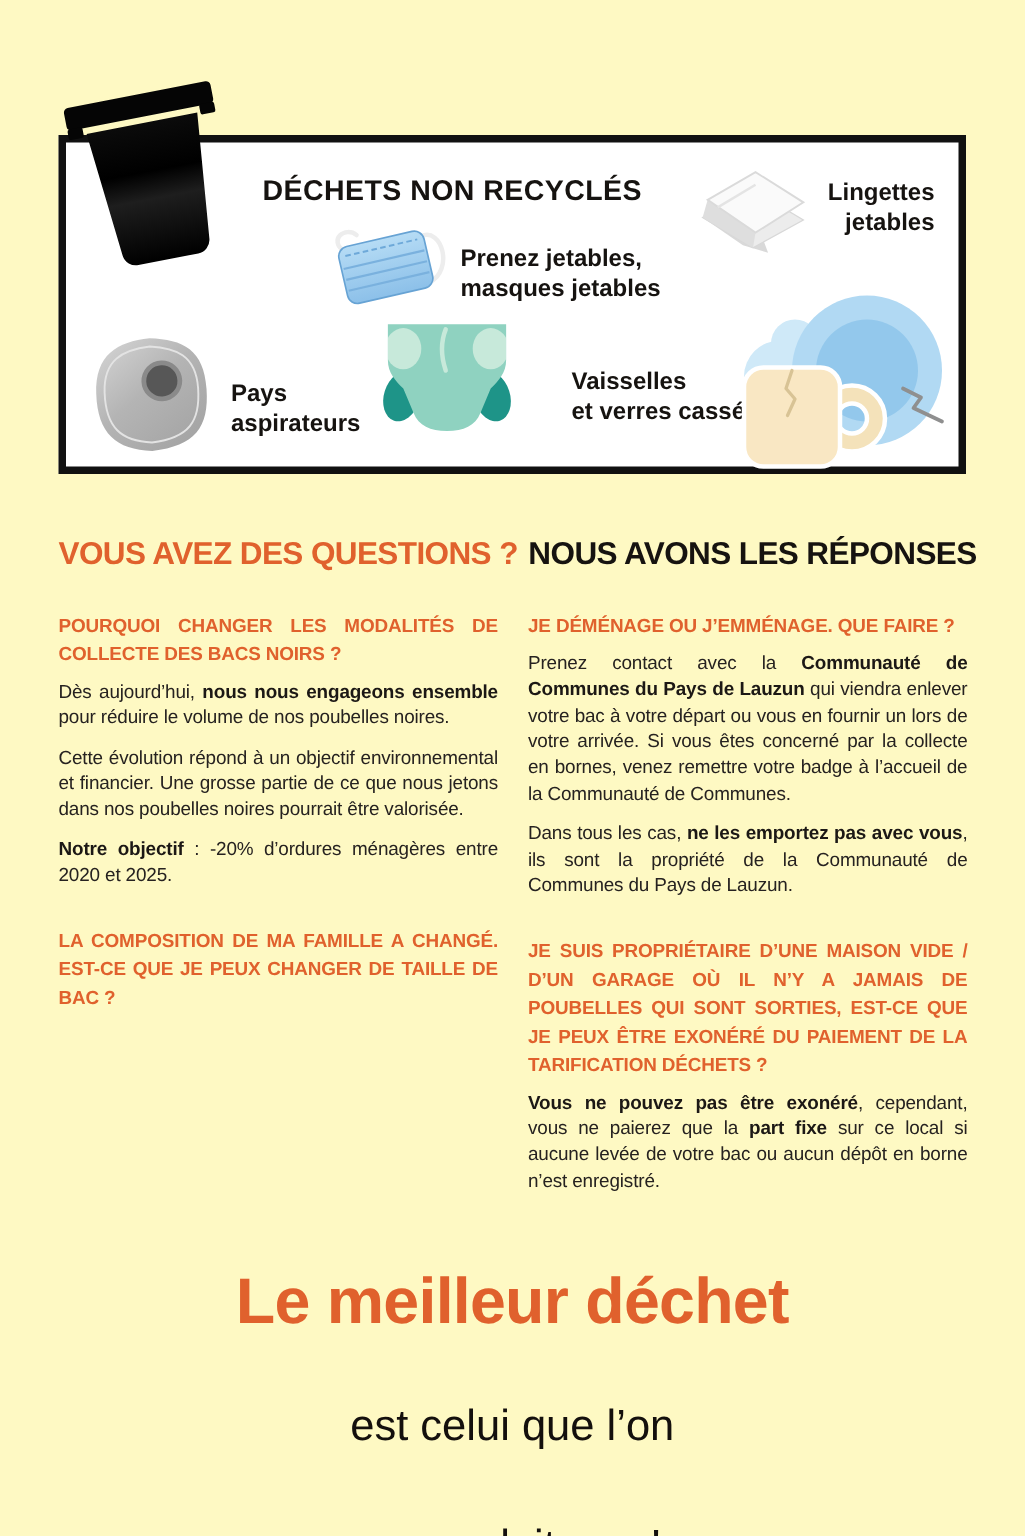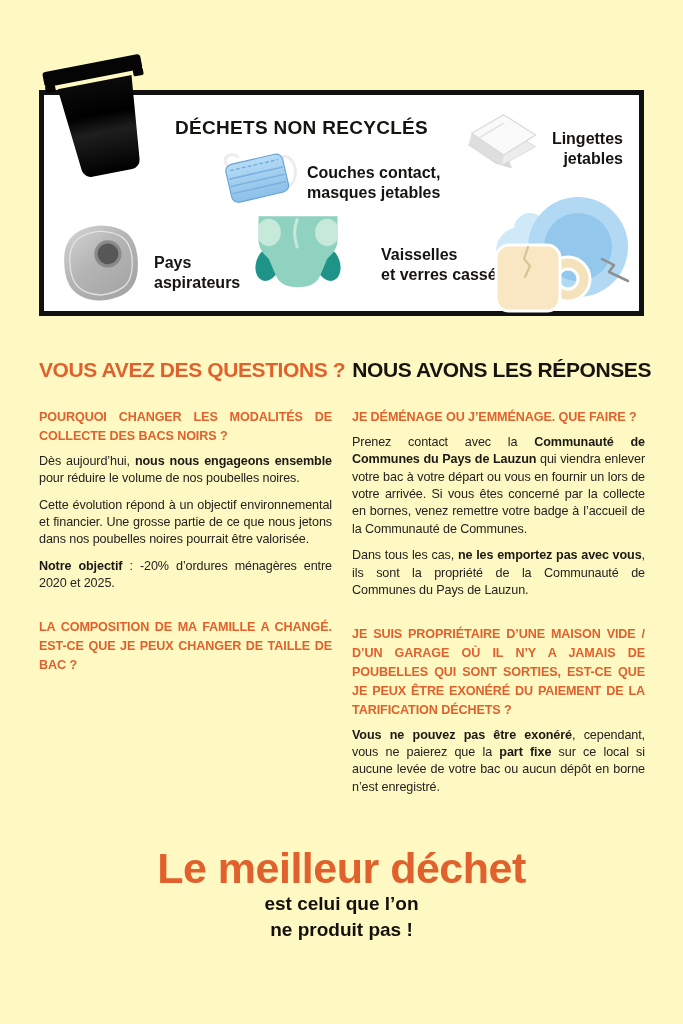--- a/index.html
+++ b/index.html
@@ -14,21 +14,21 @@
     position:absolute;left:39px;top:90px;width:595px;height:216px;
     background:#ffffff;border:5px solid #111111;
   }
   .bin{position:absolute;left:48px;top:50px;width:106px;height:130px;
        transform:rotate(-11deg);z-index:3;}
   .box-title{
     position:absolute;left:131px;top:22px;
     font-size:19px;font-weight:700;letter-spacing:.3px;color:#161310;white-space:nowrap;
   }
   .lbl{position:absolute;font-size:16px;font-weight:700;line-height:1.22;color:#161310;white-space:nowrap;}
-  .lbl-lingettes{right:16px;top:34px;text-align:right;}
+  .lbl-lingettes{right:16px;top:24px;text-align:right;}
   .lbl-couches{left:263px;top:68px;}
   .lbl-sacs{left:110px;top:158px;}
   .lbl-vaisselles{left:337px;top:150px;}
   .ic{position:absolute;}
   .ic-wipes{left:416px;top:8px;width:84px;}
   .ic-mask{left:168px;top:50px;width:94px;}
   .ic-vacuum{left:17px;top:128px;width:80px;transform:rotate(-2deg);}
   .ic-diaper{left:206px;top:116px;width:96px;}
   .ic-dishes{left:440px;top:90px;width:152px;z-index:2;}
   
@@ -40,21 +40,21 @@
   .qa article{margin:0 0 26px 0;}
   .question{
     font-size:12.6px;font-weight:700;line-height:1.5;letter-spacing:-.1px;
     color:#e0612d;margin:0 0 7px 0;text-align:justify;
   }
   .body{font-size:12.6px;line-height:1.38;letter-spacing:-.1px;margin:0 0 9px 0;text-align:justify;}
   .body strong{font-weight:700;color:#1c1815;}
   
   .slogan{position:absolute;left:0;top:846px;width:683px;text-align:center;}
   .slogan-big{font-size:43px;font-weight:700;letter-spacing:-.5px;color:#e0612d;line-height:1.05;}
-  .slogan-sub{font-size:19px;font-weight:700;color:#14100d;line-height:1.38;}
+  .slogan-sub{font-size:29px;font-weight:400;color:#14100d;line-height:1.38;margin-top:40px;}
   .slogan-sub:first-of-type{margin-top:9px;}
 </style>
 </head>
 <body>
 
 <div class="page">
 
   <section>
 
     <svg class="bin" viewBox="0 0 104 128" aria-hidden="true">
@@ -101,21 +101,21 @@
           <path d="M28 22 C16 8 34 0 42 10" fill="none" stroke="#ededed" stroke-width="4" stroke-linecap="round"></path>
           <rect x="22" y="18" width="78" height="52" rx="9" fill="url(#gMask)" stroke="#67a3d4" stroke-width="1.5"></rect>
           <path d="M28 26 H94" stroke="#6ea9d9" stroke-width="1.8" stroke-dasharray="5 3" fill="none"></path>
           <path d="M24 37 H98" stroke="#7ab1de" stroke-width="2" fill="none"></path>
           <path d="M24 47 H98" stroke="#7ab1de" stroke-width="2" fill="none"></path>
           <path d="M24 57 H98" stroke="#7ab1de" stroke-width="2" fill="none"></path>
         </g>
       </svg>
 
       <div class="lbl lbl-couches">
-        <div>Couches contact,</div>
+        <div>Prenez jetables,</div>
         <div>masques jetables</div>
       </div>
 
       <svg class="ic ic-vacuum" viewBox="0 0 100 100" aria-hidden="true">
         <defs>
           <linearGradient id="gVac" x1="0" y1="0" x2=".8" y2="1">
             <stop offset="0" stop-color="#d6d6d6"></stop>
               <stop offset=".5" stop-color="#b4b4b4"></stop>
             <stop offset="1" stop-color="#a4a4a4"></stop>
           </linearGradient>

